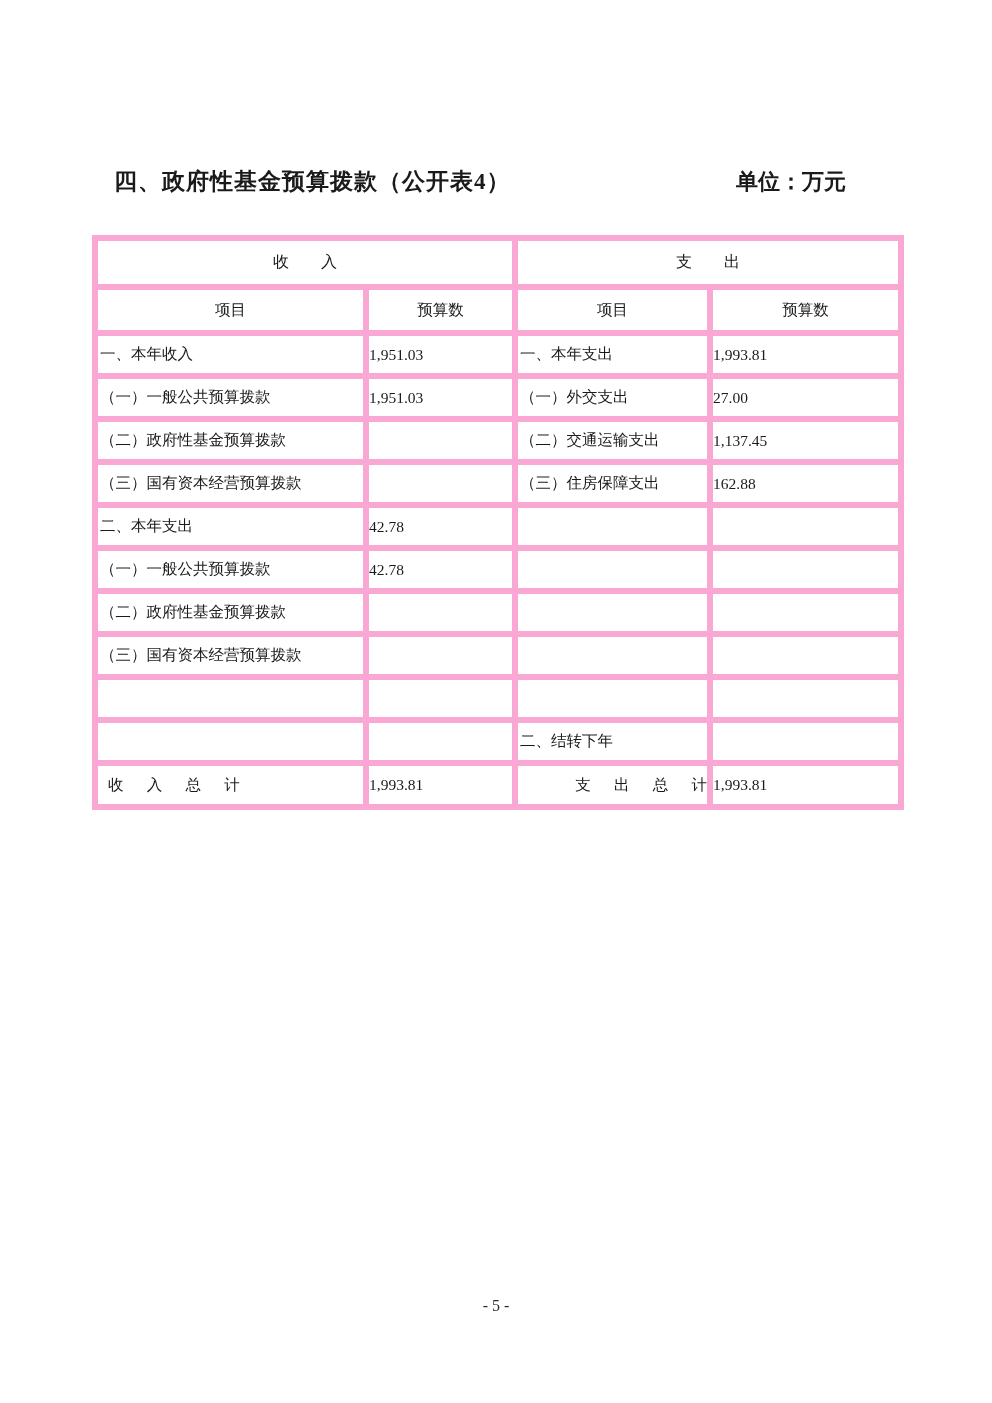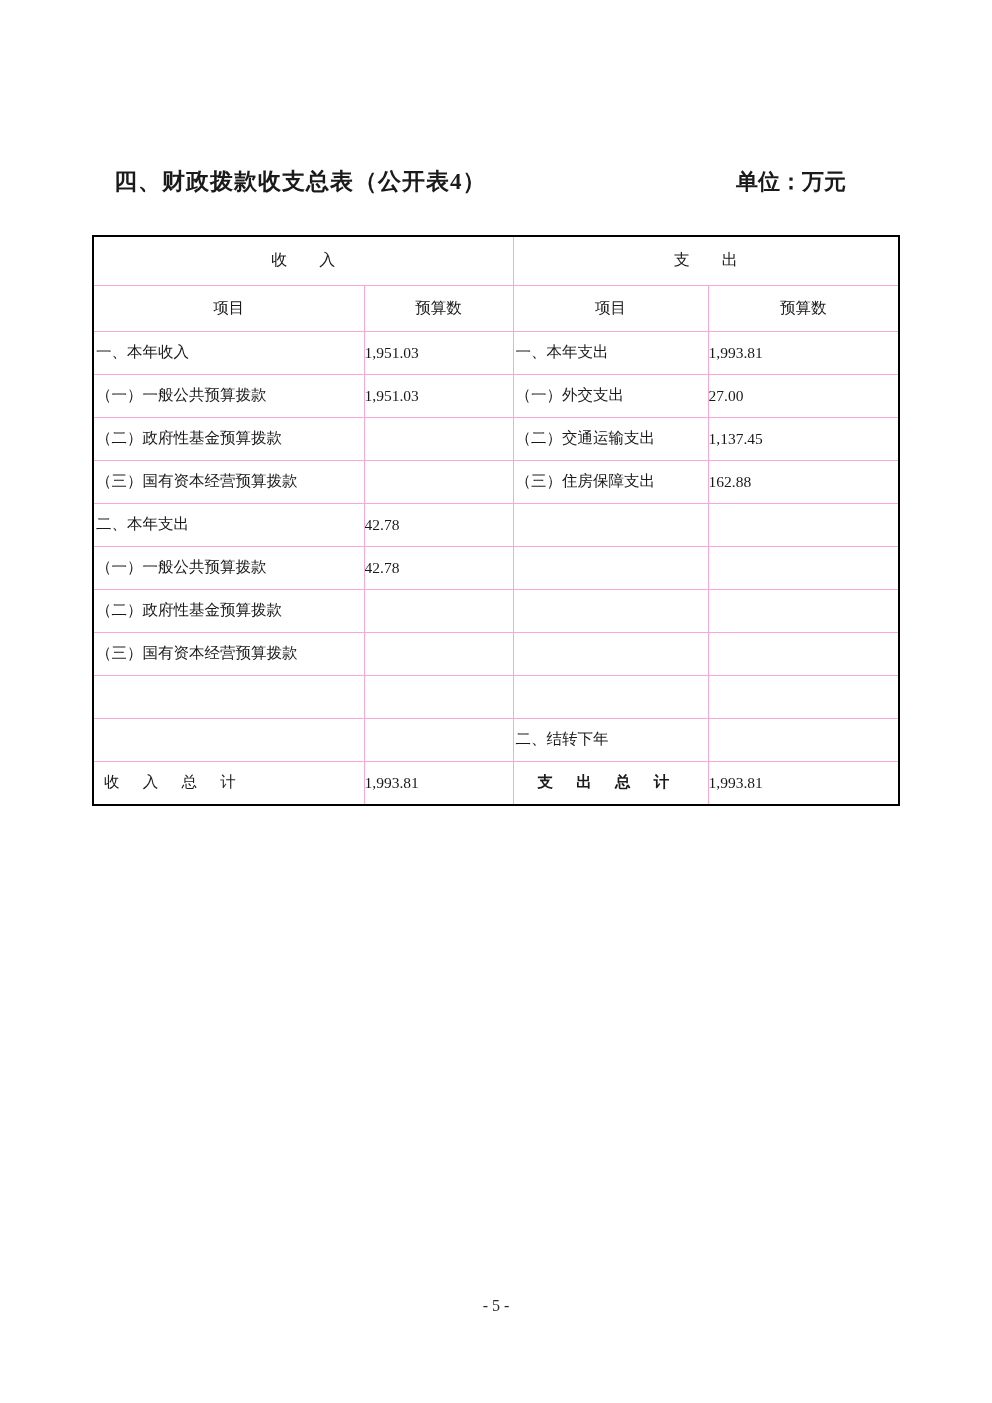--- a/index.html
+++ b/index.html
@@ -41,53 +41,53 @@
     position: absolute;
     top: 235px;
     left: 92px;
     width: 806px;
     border-collapse: collapse;
     table-layout: fixed;
     font-size: 15.5px;
     border: 2px solid #000000;
   }
   table.budget-table td, table.budget-table th {
-    border: 1px solid #f9a8d4;
+    border: 6px solid #f9a8d4;
     font-weight: normal;
     vertical-align: middle;
     overflow: hidden;
   }
   tr.r-head1 { height: 49px; }
   tr.r-head2 { height: 46px; }
   tr.r-body  { height: 43px; }
   tr.r-total { height: 44px; }
   .section-header { text-align: center; font-size: 16px; white-space: pre; }
   .col-header { text-align: center; white-space: pre; }
   td.item-cell { text-align: left; padding-left: 2px; white-space: pre; }
   td.budget-cell { text-align: left; padding-right: 9px; white-space: pre; }
   tr.r-total td.total-income-label { padding-left: 10px; white-space: pre; }
-  tr.r-total td.total-expense-label { text-align: left; padding-left: 24px; white-space: pre; font-weight: bold; }
+  tr.r-total td.total-expense-label { text-align: right; padding-left: 24px; white-space: pre; }
   .page-number {
     position: absolute;
     top: 1297px;
     left: 0;
     width: 100%;
     text-align: center;
     font-size: 16px;
     color: #2a2a2a;
     white-space: pre;
   }
 </style>
 </head>
 <body>
 
 <div class="page">
 
   <div class="title-row">
-    <span class="doc-title">四、财政拨款收支总表（公开表4）</span>
+    <span class="doc-title">四、政府性基金预算拨款（公开表4）</span>
     <span class="unit-label">单位：万元</span>
   </div>
 
   <table class="budget-table">
     <colgroup>
       <col style="width:271px">
       <col style="width:149px">
       <col style="width:195px">
       <col style="width:191px">
     </colgroup>

